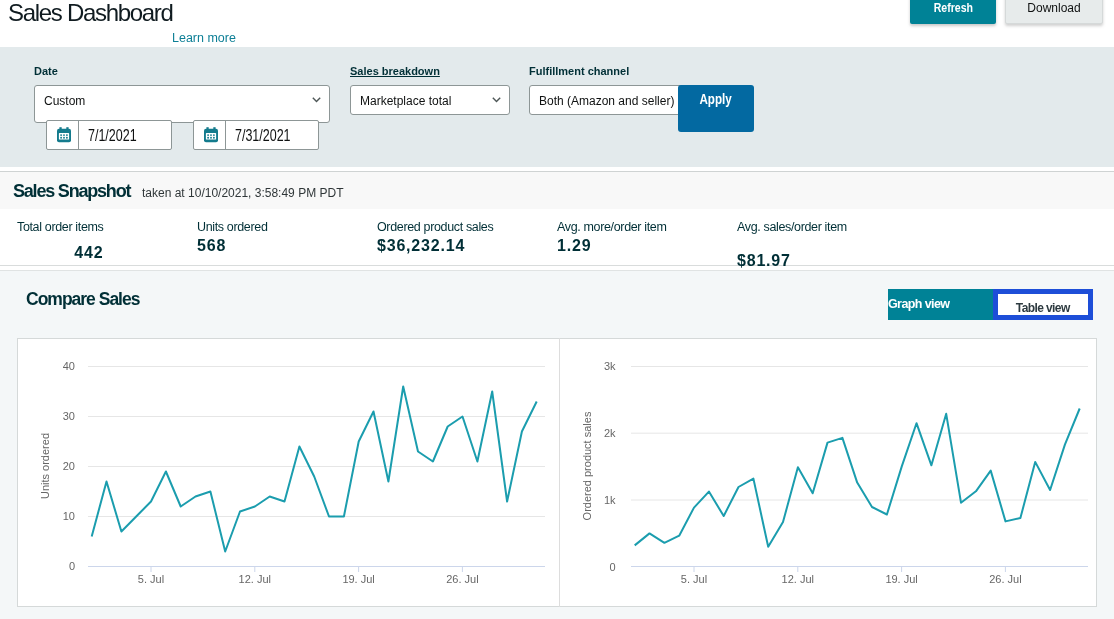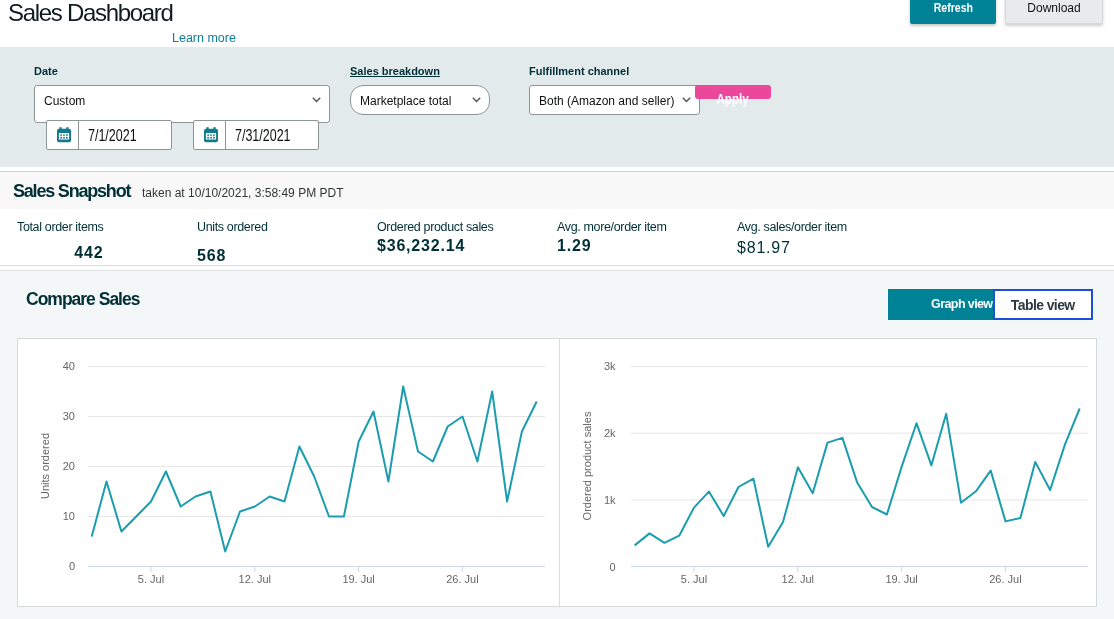--- a/index.html
+++ b/index.html
@@ -56,65 +56,65 @@
         <circle cx="8.0" cy="8.1" r="0.95" fill="#147b8d"></circle>
         <circle cx="10.9" cy="8.1" r="0.95" fill="#147b8d"></circle>
       <circle cx="5.1" cy="10.7" r="0.95" fill="#147b8d"></circle>
         <circle cx="8.0" cy="10.7" r="0.95" fill="#147b8d"></circle>
         <circle cx="10.9" cy="10.7" r="0.95" fill="#147b8d"></circle>
     </svg>
   </div>
   <span style="position:absolute; left:41px; top:5.5px; font-size:16px; color:#0f1111; display:inline-block; transform:scaleX(0.78); transform-origin:0 0;">7/31/2021</span>
 </div>
 <div class="abs lbl" style="left:350px; top:65px;text-decoration:underline;">Sales breakdown</div>
-<div class="abs select" style="left:350px; top:85px; width:140px; height:29.5px;border-radius:13px;">
+<div class="abs select" style="left:350px; top:85px; width:160px; height:29.5px;">
   <span class="seltext">Marketplace total</span>
   <svg class="chev" width="9" height="6" viewBox="0 0 9 6">
       <path d="M0.8 0.8 L4.5 4.6 L8.2 0.8" fill="none" stroke="#4d5656" stroke-width="1.4"></path>
     </svg>
 </div>
 <div class="abs lbl" style="left:529px; top:65px;">Fulfillment channel</div>
 <div class="abs select" style="left:529px; top:85px; width:171px; height:29.5px;text-align:center;">
   <span class="seltext">Both (Amazon and seller)</span>
   <svg class="chev" width="9" height="6" viewBox="0 0 9 6">
       <path d="M0.8 0.8 L4.5 4.6 L8.2 0.8" fill="none" stroke="#4d5656" stroke-width="1.4"></path>
     </svg>
 </div>
-<div class="abs" style="left:695px; top:85px; width:76px; height:14px; background:#ec4899; border-radius:3px; color:#fff; font-size:15.5px; font-weight:bold; text-align:center; line-height:28.5px;"><span style="display:inline-block; transform:scaleX(0.75);">Apply</span></div>
+<div class="abs" style="left:678px; top:85px; width:76px; height:47px; background:#0369a1; border-radius:3px; color:#fff; font-size:15.5px; font-weight:bold; text-align:center; line-height:28.5px;"><span style="display:inline-block; transform:scaleX(0.75);">Apply</span></div>
 
 <div class="abs" style="left:0; top:171px; width:1114px; height:38px; background:#f8f8f8; border-top:1px solid #cfd3d3;"></div>
 <div class="abs" style="left:13px; top:180.5px; font-size:18px; letter-spacing:-1.2px; font-weight:bold; color:#002f36;">Sales Snapshot</div>
 <div class="abs" style="left:142px; top:185.5px; font-size:12px; color:#2f3638;">taken at 10/10/2021, 3:58:49 PM PDT</div>
 
 <div class="abs" style="left:0; top:209px; width:1114px; height:57px; background:#ffffff; border-bottom:1px solid #d9dcdc;"></div>
 <div class="abs" style="left:17px; top:220px;text-align:right;">
     <div style="font-size:12.5px; letter-spacing:-0.35px; color:#002f36;">Total order items</div>
     <div style="font-size:16px; font-weight:bold; letter-spacing:0.8px; color:#002f36; margin-top:10px;">442</div>
   </div>
 <div class="abs" style="left:197px; top:220px;">
     <div style="font-size:12.5px; letter-spacing:-0.35px; color:#002f36;">Units ordered</div>
-    <div style="font-size:16px; font-weight:bold; letter-spacing:0.8px; color:#002f36; margin-top:13px;">568</div>
+    <div style="font-size:16px; font-weight:bold; letter-spacing:0.8px; color:#002f36; margin-top:3px;">568</div>
   </div>
 <div class="abs" style="left:377px; top:220px;">
     <div style="font-size:12.5px; letter-spacing:-0.35px; color:#002f36;">Ordered product sales</div>
     <div style="font-size:16px; font-weight:bold; letter-spacing:0.8px; color:#002f36; margin-top:3px;">$36,232.14</div>
   </div>
 <div class="abs" style="left:557px; top:220px;">
     <div style="font-size:12.5px; letter-spacing:-0.35px; color:#002f36;">Avg. more/order item</div>
     <div style="font-size:16px; font-weight:bold; letter-spacing:0.8px; color:#002f36; margin-top:3px;">1.29</div>
   </div>
 <div class="abs" style="left:737px; top:220px;">
     <div style="font-size:12.5px; letter-spacing:-0.35px; color:#002f36;">Avg. sales/order item</div>
-    <div style="font-size:16px; font-weight:normal; letter-spacing:0.8px; color:#002f36; margin-top:5px;">$81.97</div>
+    <div style="font-size:16px; font-weight:bold; letter-spacing:0.8px; color:#002f36; margin-top:18px;">$81.97</div>
   </div>
 
 <div class="abs" style="left:0; top:270px; width:1114px; height:349px; background:#f4f7f8; border-top:1px solid #e0e3e3;"></div>
 <div class="abs" style="left:26px; top:288.5px; font-size:17.5px; letter-spacing:-1px; font-weight:bold; color:#002f36;text-align:center;">Compare Sales</div>
-<div class="abs" style="left:888px; top:289px; width:104.5px; height:30.5px; background:#008296; color:#fff; font-size:12.5px; letter-spacing:-0.6px; font-weight:bold; text-align:right; line-height:30.5px;">Graph view</div>
-<div class="abs" style="left:992.5px; top:289px; width:100.5px; height:30.5px; background:#fff; border:2px solid #1d4ed8; color:#2d3a40; font-size:14px; letter-spacing:-0.6px; font-weight:bold; text-align:center; line-height:28.5px;">Table view</div>
+<div class="abs" style="left:888px; top:289px; width:104.5px; height:30.5px; background:#008296; color:#fff; font-size:12.5px; letter-spacing:-0.6px; font-weight:bold; text-align:left; line-height:30.5px;">Graph view</div>
+<div class="abs" style="left:992.5px; top:289px; width:100.5px; height:30.5px; background:#fff; border:5px solid #1d4ed8; color:#2d3a40; font-size:12px; letter-spacing:-0.6px; font-weight:bold; text-align:center; line-height:28.5px;">Table view</div>
 
 <div class="abs" style="left:17px; top:338px; width:1080px; height:269px; background:#fff; border:1px solid #d5d9d9;"></div>
 <div class="abs" style="left:559px; top:338px; width:1px; height:269px; background:#dddddd;"></div>
 
 <svg class="abs" style="left:0; top:330px;" width="1114" height="289" viewBox="0 330 1114 289">
 
   <g stroke="#e6e6e6" stroke-width="1">
     <line x1="88" y1="366.5" x2="545" y2="366.5"></line>
     <line x1="88" y1="416.5" x2="545" y2="416.5"></line>
     <line x1="88" y1="466.5" x2="545" y2="466.5"></line>

